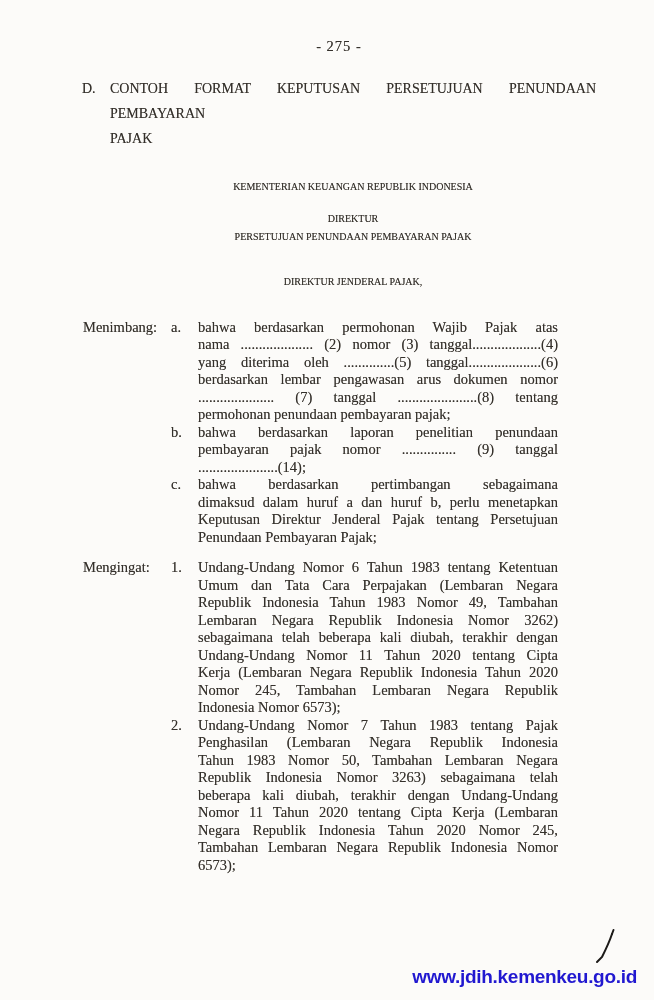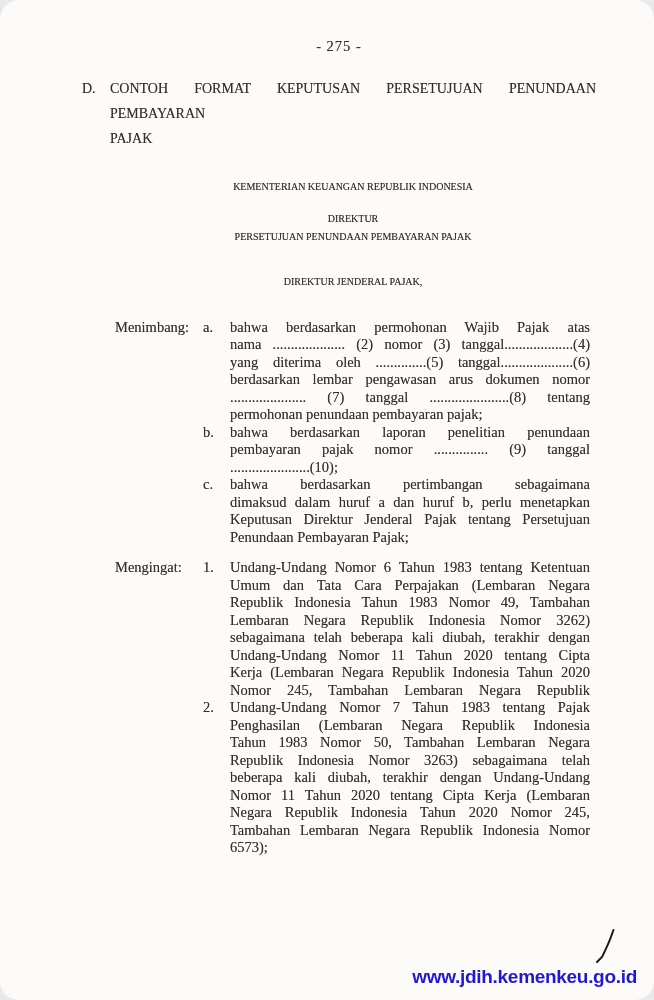--- a/index.html
+++ b/index.html
@@ -40,21 +40,21 @@
     font-size: 10px;
   }
   .letterhead   { margin-top: 27px; }
   .title-line   { line-height: 18px; }
   .title-block  { margin-top: 26px; }
   .tentang      { margin-top: 15px; }
   .subject      { margin-top: 0; }
   .issuer       { margin-top: 28px; }
   .clauses      { margin-top: 28px; }
   .clauses.gap  { margin-top: 13px; }
-  .clause-row   { display: flex; margin-left: 115px; width: 475px; }
+  .clause-row   { display: flex; margin-left: 83px; width: 475px; }
   .col-label    { width: 88px; }
   .col-marker   { width: 27px; }
   .col-text     { width: 360px; }
   .ln { line-height: 17.5px; }
   .j  { text-align: justify; text-align-last: justify; }
   .watermark {
     position: absolute;
     right: 17px;
     bottom: 15px;
     font-family: "Liberation Sans", "DejaVu Sans", sans-serif;
@@ -67,21 +67,21 @@
     position: absolute;
     right: 30px;
     bottom: 20px;
     width: 40px;
     height: 55px;
   }
 </style>
 </head>
 <body>
 
-<div class="page" style="background: rgb(252, 251, 249); color: rgb(52, 48, 43); border-radius: 19px;">
+<div class="page" style="background: rgb(252, 251, 249); color: rgb(52, 48, 43);">
 
   <div class="pagenum">- 275 -</div>
 
   <div class="heading-d">
     <div class="dlabel">D.</div>
     <div class="dtext">
         <div class="ln j">CONTOH FORMAT KEPUTUSAN PERSETUJUAN PENUNDAAN PEMBAYARAN</div>
         <div class="ln">PAJAK</div>
       </div>
   </div>
@@ -105,21 +105,21 @@
           <div class="ln j">..................... (7) tanggal ......................(8) tentang</div>
           <div class="ln">permohonan penundaan pembayaran pajak;</div>
         </div>
       </div>
       <div class="clause-row">
         <div class="col-label"></div>
         <div class="col-marker">b.</div>
         <div class="col-text">
           <div class="ln j">bahwa berdasarkan laporan penelitian penundaan</div>
           <div class="ln j">pembayaran pajak nomor ............... (9) tanggal</div>
-          <div class="ln">......................(10);</div>
+          <div class="ln">......................(14);</div>
         </div>
       </div>
       <div class="clause-row">
         <div class="col-label"></div>
         <div class="col-marker">c.</div>
         <div class="col-text">
           <div class="ln j">bahwa berdasarkan pertimbangan sebagaimana</div>
           <div class="ln j">dimaksud dalam huruf a dan huruf b, perlu menetapkan</div>
           <div class="ln j">Keputusan Direktur Jenderal Pajak tentang Persetujuan</div>
           <div class="ln">Penundaan Pembayaran Pajak;</div>
@@ -132,20 +132,21 @@
         <div class="col-marker">1.</div>
         <div class="col-text">
           <div class="ln j">Undang-Undang Nomor 6 Tahun 1983 tentang Ketentuan</div>
           <div class="ln j">Umum dan Tata Cara Perpajakan (Lembaran Negara</div>
           <div class="ln j">Republik Indonesia Tahun 1983 Nomor 49, Tambahan</div>
           <div class="ln j">Lembaran Negara Republik Indonesia Nomor 3262)</div>
           <div class="ln j">sebagaimana telah beberapa kali diubah, terakhir dengan</div>
           <div class="ln j">Undang-Undang Nomor 11 Tahun 2020 tentang Cipta</div>
           <div class="ln j">Kerja (Lembaran Negara Republik Indonesia Tahun 2020</div>
           <div class="ln j">Nomor 245, Tambahan Lembaran Negara Republik</div>
+          <div class="ln">Indonesia Nomor 6573);</div>
         </div>
       </div>
       <div class="clause-row">
         <div class="col-label"></div>
         <div class="col-marker">2.</div>
         <div class="col-text">
           <div class="ln j">Undang-Undang Nomor 7 Tahun 1983 tentang Pajak</div>
           <div class="ln j">Penghasilan (Lembaran Negara Republik Indonesia</div>
           <div class="ln j">Tahun 1983 Nomor 50, Tambahan Lembaran Negara</div>
           <div class="ln j">Republik Indonesia Nomor 3263) sebagaimana telah</div>

